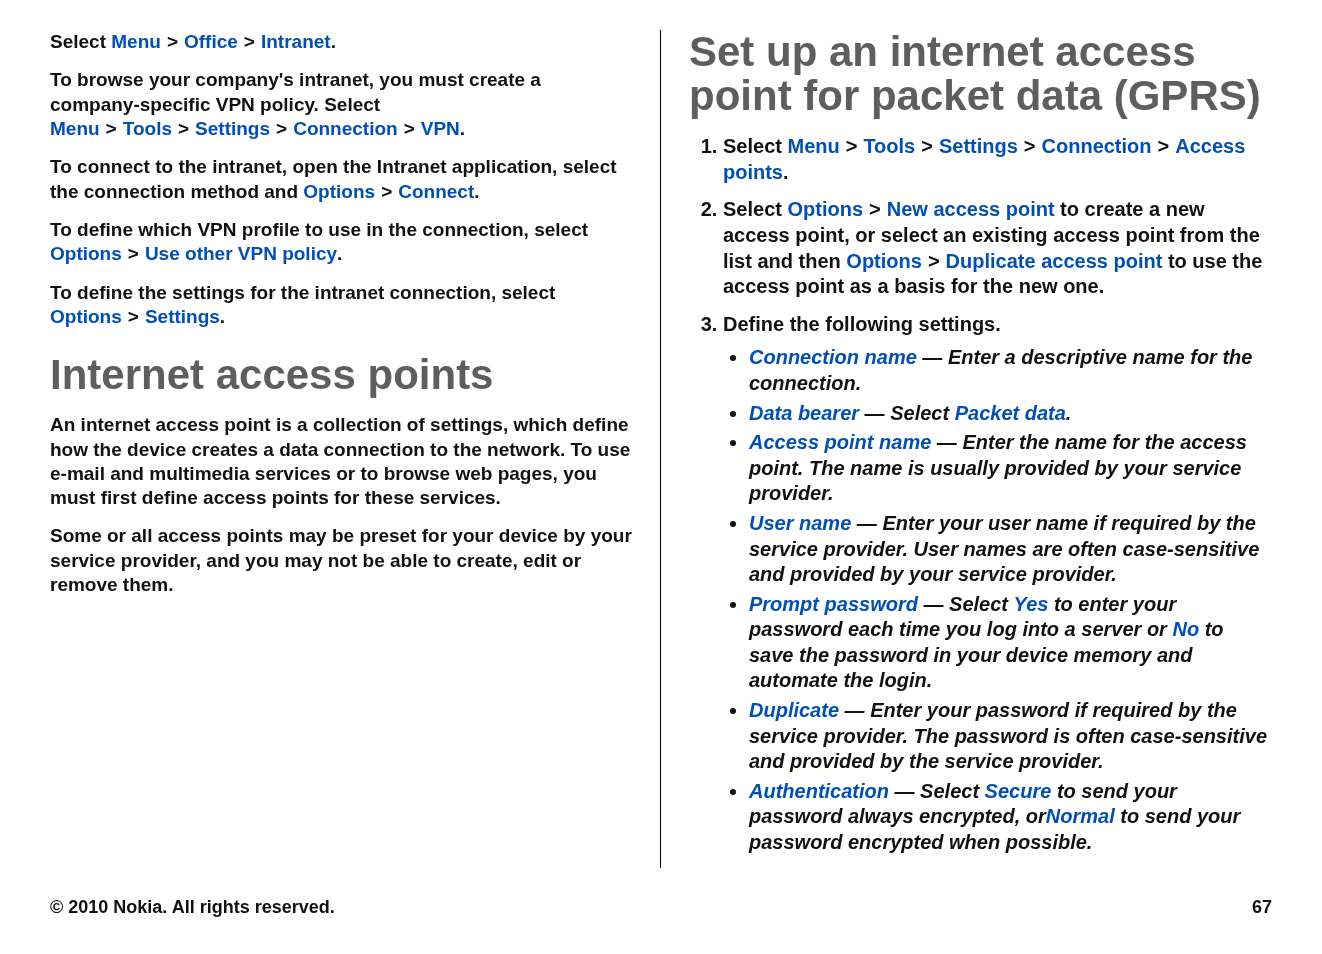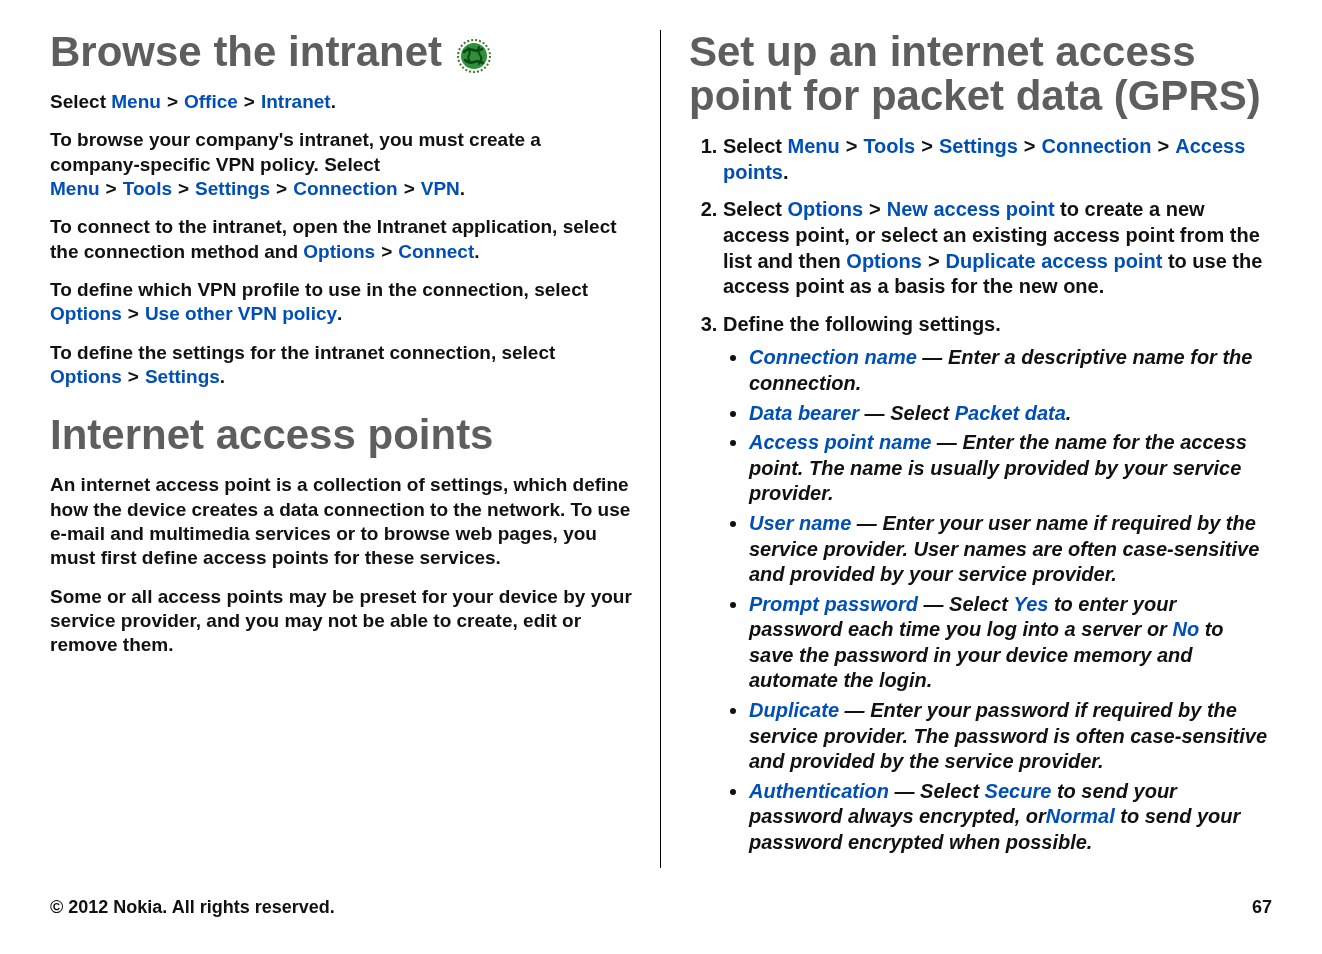--- a/index.html
+++ b/index.html
@@ -100,32 +100,20 @@
   }
 </style>
 </head>
 <body>
 
 <div class="page">
   <div class="cols">
 
     <div class="col col-left">
 
-      <h1>
-        <span class="title-text">Browse the intranet</span>
-        <span class="globe-icon">
-          <svg viewBox="0 0 36 36" width="36" height="36">
-            <circle cx="18" cy="18" r="16" fill="none" stroke="#3a7a2a" stroke-width="2" stroke-dasharray="2 2"></circle>
-            <circle cx="18" cy="18" r="13" fill="#2f8f3a"></circle>
-            <path d="M8 14 q4 -4 9 -2 q5 2 9 -1 M9 22 q4 4 9 2 q5 -2 9 1" stroke="#0a4a12" stroke-width="2.5" fill="none" stroke-linecap="round"></path>
-            <path d="M12 10 q3 3 1 7 q-2 4 2 8" stroke="#0a4a12" stroke-width="2" fill="none" stroke-linecap="round"></path>
-            <path d="M23 9 q-2 4 1 8 q3 4 -1 9" stroke="#0a4a12" stroke-width="2" fill="none" stroke-linecap="round"></path>
-          </svg>
-        </span>
-      </h1>
 
       <p>
         <span>Select </span><span class="ui">Menu</span><span class="gt">&gt;</span><span class="ui">Office</span><span class="gt">&gt;</span><span class="ui">Intranet</span><span>.</span>
       </p>
 
       <p>
         <span>To browse your company's intranet, you must create a company-specific VPN policy. Select </span><span class="ui">Menu</span><span class="gt">&gt;</span><span class="ui">Tools</span><span class="gt">&gt;</span><span class="ui">Settings</span><span class="gt">&gt;</span><span class="ui">Connection</span><span class="gt">&gt;</span><span class="ui">VPN</span><span>.</span>
       </p>
 
       <p>
@@ -189,16 +177,16 @@
               <span class="ui">Authentication</span><span> — Select </span><span class="ui">Secure</span><span> to send your password always encrypted, or</span><span class="ui">Normal</span><span> to send your password encrypted when possible.</span>
             </li>
           </ul>
         </li>
       </ol>
 
     </div>
   </div>
 
   <div class="footer">
-    <span>© 2012 Nokia. All rights reserved.</span>
+    <span>© 2010 Nokia. All rights reserved.</span>
     <span>67</span>
   </div>
 </div>
 
 </body></html>

